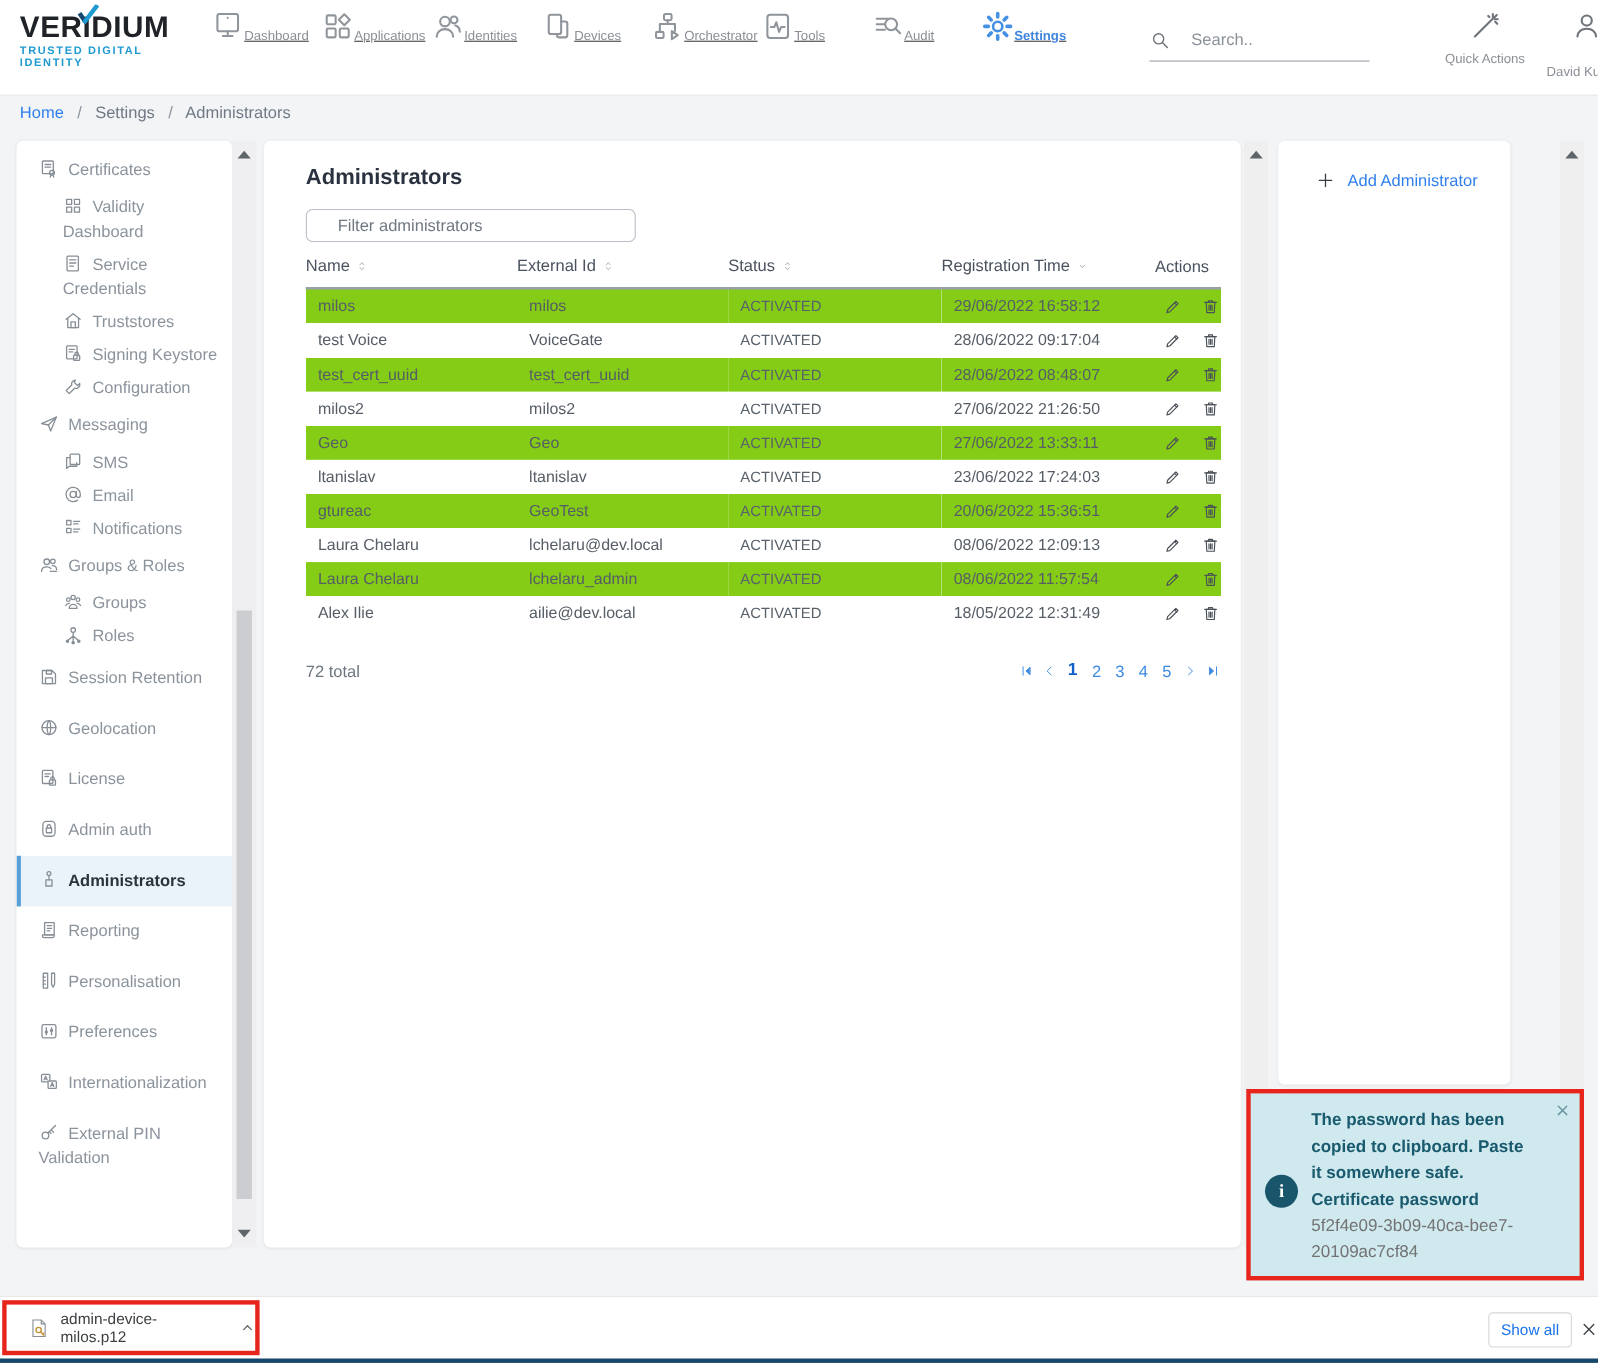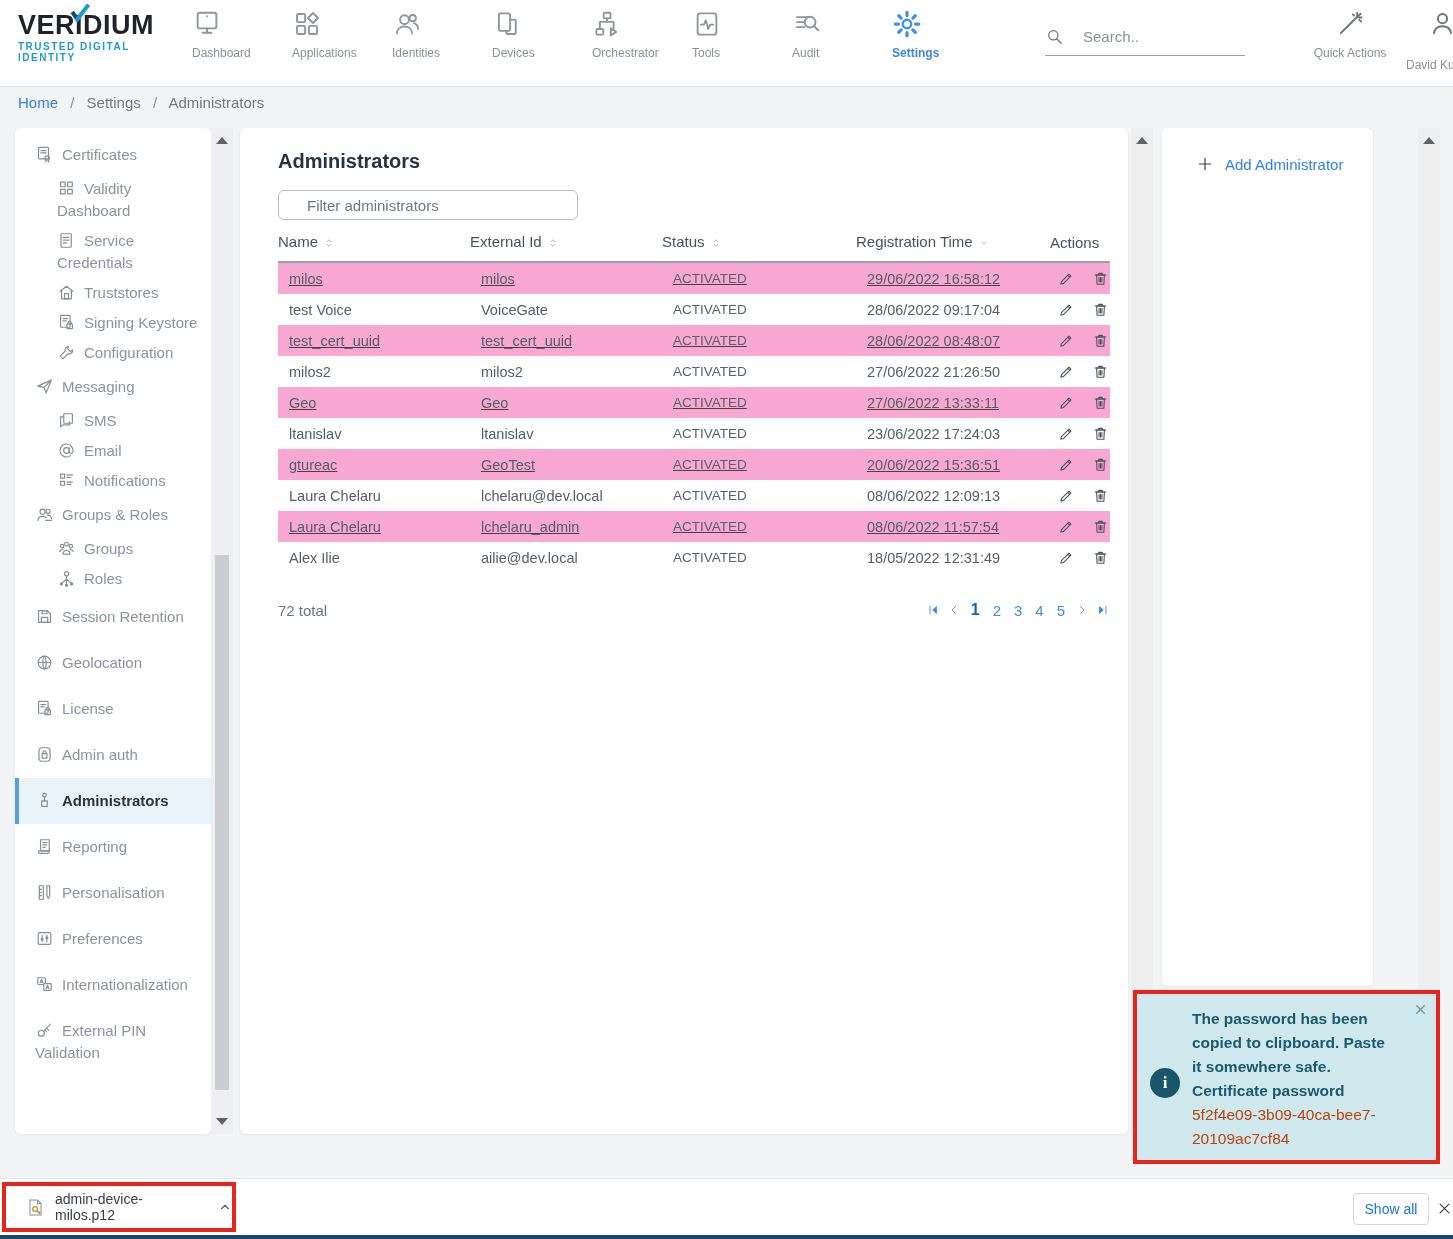--- a/index.html
+++ b/index.html
@@ -6,21 +6,21 @@
   .page{position:relative;width:1453px;height:1239px;background:#f3f4f5;overflow:hidden;
         font-family:"Liberation Sans","DejaVu Sans",sans-serif;color:#444;}
   svg{display:block;}
   
   .header{position:absolute;top:0;left:0;width:1453px;height:86px;background:#fff;border-bottom:1px solid #e3e5e7;}
   .logo{position:absolute;left:18px;top:11px;width:170px;}
   .logo-title{font-size:27px;font-weight:700;color:#1f2226;letter-spacing:.5px;line-height:28px;}
   .logo-check{position:absolute;left:51px;top:-7px;}
   .logo-tag{font-size:10px;font-weight:700;color:#1e9ad0;letter-spacing:1.5px;margin-top:2px;}
   .nav{position:absolute;left:192px;top:9px;display:flex;}
-  .nav-item{width:100px;display:flex;flex-direction:column;align-items:flex-start;cursor:pointer;}
+  .nav-item{width:100px;display:flex;flex-direction:row;align-items:flex-end;cursor:pointer;text-decoration:underline;}
   .nic{color:#8f959b;}
   .nic svg{width:30px;height:30px;}
   .nlb{margin-top:7px;font-size:12px;color:#8b9096;}
   .nav-item.active .nic{color:#4490e2;}
   .nav-item.active .nlb{color:#4186dd;font-weight:700;}
   .search{position:absolute;left:1045px;top:27px;width:200px;display:flex;align-items:center;
           border-bottom:1px solid #9aa0a6;padding-bottom:9px;color:#6d7378;}
   .search .sic svg{width:19px;height:19px;}
   .search input{border:none;outline:none;background:transparent;font-size:15px;color:#444;width:155px;
                 margin-left:17px;font-family:inherit;}
@@ -60,21 +60,21 @@
   .title{margin:0;font-size:20px;color:#2a3240;font-weight:700;}
   .filter{margin-top:17px;width:300px;height:30px;box-sizing:border-box;border:1px solid #b9bfc6;border-radius:6px;
           padding-left:28px;font-size:15px;color:#444;font-family:inherit;outline:none;display:block;}
   .filter::placeholder{color:#6f7780;}
   table{margin-top:13px;border-collapse:collapse;width:832px;font-size:14.5px;table-layout:fixed;}
   thead tr{border-bottom:2px solid #98a0a8;}
   th{font-weight:400;color:#49525e;font-size:15px;text-align:left;padding:0 0 9px 0;white-space:nowrap;}
   th .sort{display:inline-block;vertical-align:-2px;margin-left:5px;color:#99a3ab;}
   th .sort svg{width:12px;height:12px;display:inline;}
   td{height:31px;padding:0 0 0 11px;color:#565d66;overflow:hidden;white-space:nowrap;}
-  tr.stripe{background:#f9a8d4;text-decoration:underline;}
+  tr.stripe{background:#84cc16;}
   td.status{font-size:13.5px;color:#59626b;}
   td.actions{padding-left:8px;}
   .act-wrap{display:flex;align-items:center;gap:17px;}
   .act{color:#4a5158;cursor:pointer;background:none;border:none;padding:0;}
   .act svg{width:17px;height:17px;}
   .total-row{margin-top:28px;width:832px;display:flex;justify-content:space-between;align-items:center;}
   .total{font-size:15px;color:#6c757f;}
   .pager{display:flex;align-items:center;gap:7px;color:#3d8be0;font-size:15px;}
   .pg{cursor:pointer;padding:0 3px;}
   .pg.cur{color:#1161c9;font-weight:700;font-size:16px;}
@@ -88,21 +88,21 @@
   .albl{color:#2f80ed;font-size:15px;}
   
   #toast{position:absolute;left:1133px;top:990px;width:307px;height:174px;box-sizing:border-box;
          background:#cfe9ee;border:4px solid #e8251d;padding:13px 14px 0 55px;}
   .toast-info{position:absolute;left:13px;top:74px;width:30px;height:30px;border-radius:50%;background:#19566b;
               color:#fff;font-weight:700;font-size:17px;display:flex;align-items:center;justify-content:center;
               font-family:"Liberation Serif",serif;}
   .toast-close{position:absolute;right:9px;top:9px;color:#6b96a3;cursor:pointer;}
   .toast-close svg{width:13px;height:13px;}
   .toast-msg div{color:#1a5a6e;font-weight:700;font-size:15.5px;line-height:24px;}
-  .toast-pwd{color:#c2410c;font-size:15.5px;line-height:24px;width:233px;}
+  .toast-pwd{color:#737373;font-size:15.5px;line-height:24px;width:233px;}
   
   #dlbar{position:absolute;left:0;top:1178px;width:1453px;height:61px;background:#fff;border-top:1px solid #e6e6e6;box-sizing:border-box;}
   .navy{position:absolute;left:0;bottom:0;width:100%;height:4px;background:#17476b;}
   .dl-box{position:absolute;left:2px;top:3px;width:234px;height:50px;border:4px solid #e8251d;box-sizing:border-box;
           background:#fff;display:flex;align-items:center;padding-left:20px;gap:10px;cursor:pointer;}
   .dl-name{font-size:14px;color:#3c4043;}
   .dl-chev{color:#5f6368;margin-left:8px;}
   .dl-chev svg{width:14px;height:14px;}
   .fic svg{width:19px;height:19px;}
   .showall{position:absolute;left:1353px;top:14px;width:76px;height:32px;border:1px solid #d4d7da;border-radius:4px;

